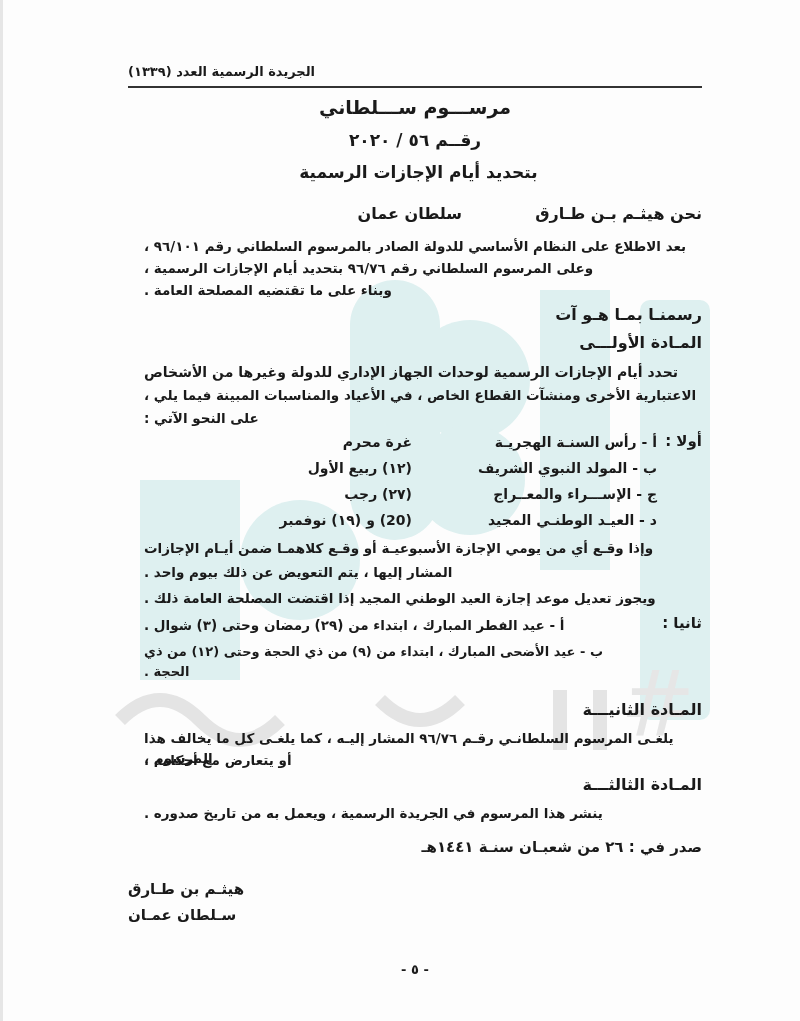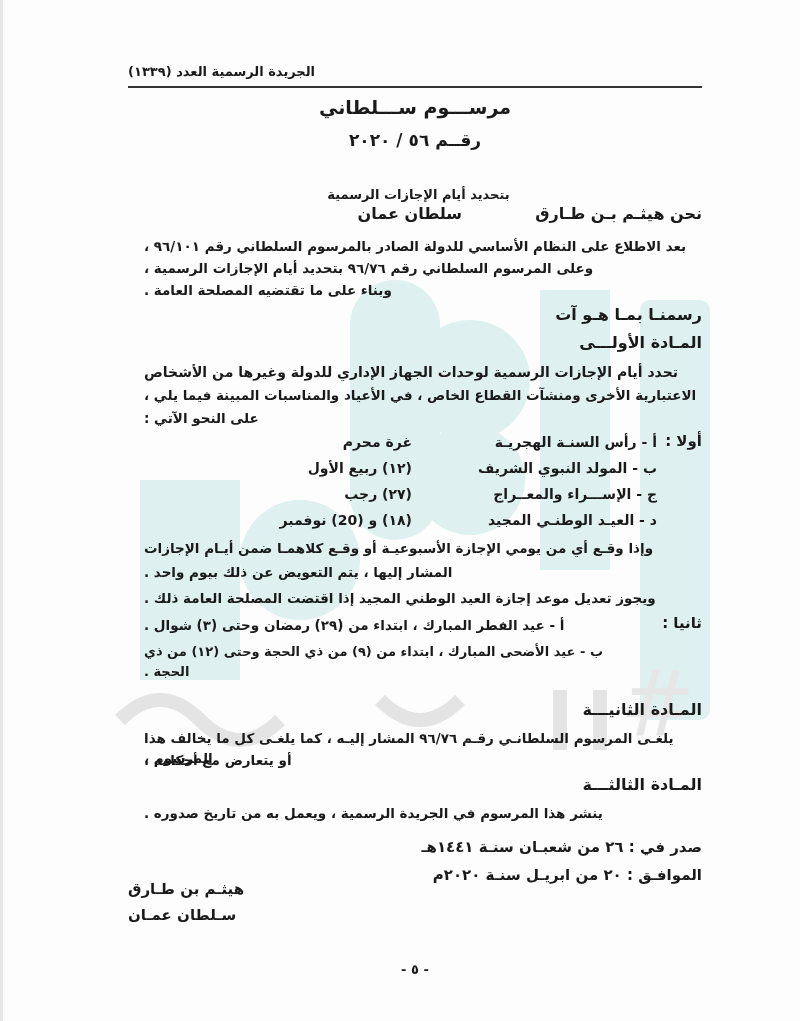--- a/index.html
+++ b/index.html
@@ -8,21 +8,21 @@
       font-family: "DejaVu Sans", sans-serif; color: #1a1a1a;
     }
     .edge { position: absolute; left: 0; top: 0; bottom: 0; width: 3px; background: #e6e6e6; }
     .watermark { position: absolute; inset: 0; pointer-events: none; }
     .page { position: absolute; left: 128px; top: 0; width: 574px; height: 717px; direction: rtl; }
     .hdr { position: absolute; top: 62px; left: 0; right: 0; height: 24px; border-bottom: 2px solid #333; }
     .hdr span { position: absolute; left: 0; top: 2px; font-size: 13px; font-weight: bold; direction: rtl; }
     .c { text-align: center; font-weight: bold; }
     .t1 { position: absolute; top: 96px; left: 0; right: 0; font-size: 19px; }
     .t2 { position: absolute; top: 130px; left: 0; right: 0; font-size: 17px; }
-    .t3 { position: absolute; top: 162px; left: 7px; right: 0; font-size: 13px; margin-top: 25px; }
+    .t3 { position: absolute; top: 162px; left: 7px; right: 0; font-size: 17px; }
     .sov { position: absolute; top: 204px; right: 0; font-size: 16px; font-weight: bold; }
     .sov2 { position: absolute; top: 204px; right: 240px; font-size: 16px; font-weight: bold; }
     .p { position: absolute; right: 0; left: 16px; font-size: 13.5px; font-weight: bold; line-height: 20px; text-align: left; }
     .h { position: absolute; left: 16px; right: 0; font-size: 16px; font-weight: bold; }
     .item { position: absolute; font-size: 14px; font-weight: bold; }
     .val { position: absolute; font-size: 14px; font-weight: bold; }
     .sig { position: absolute; font-size: 15px; font-weight: bold; }
     .pn { position: absolute; top: 962px; left: 0; right: 0; text-align: center; font-size: 13px; font-weight: bold; }
   </style>
 </head>
@@ -72,37 +72,36 @@
   <div class="p" style="top:408px">على النحو الآتي :</div>
 
   <div class="item" style="top:432px;right:0;font-size:15px">أولا :</div>
   <div class="item" style="top:434px;right:45px">أ - رأس السنـة الهجريـة</div>
   <div class="val" style="top:434px;right:290px">غرة محرم</div>
   <div class="item" style="top:460px;right:45px">ب - المولد النبوي الشريف</div>
   <div class="val" style="top:460px;right:290px">(١٢) ربيع الأول</div>
   <div class="item" style="top:486px;right:45px">ج - الإســـراء والمعــراج</div>
   <div class="val" style="top:486px;right:290px">(٢٧) رجب</div>
   <div class="item" style="top:512px;right:45px">د - العيـد الوطنـي المجيد</div>
-  <div class="val" style="top:512px;right:290px">(١٨) و (20) نوفمبر</div>
+  <div class="val" style="top:512px;right:290px">(20) و (١٩) نوفمبر</div>
 
   <div class="p" style="top:538px">وإذا وقـع أي من يومي الإجازة الأسبوعيـة أو وقـع كلاهمـا ضمن أيـام الإجازات</div>
   <div class="p" style="top:562px">المشار إليها ، يتم التعويض عن ذلك بيوم واحد .</div>
   <div class="p" style="top:588px">ويجوز تعديل موعد إجازة العيد الوطني المجيد إذا اقتضت المصلحة العامة ذلك .</div>
 
   <div class="item" style="top:614px;right:0;font-size:15px">ثانيا :</div>
   <div class="p" style="top:615px;right:60px">أ - عيد الفطر المبارك ، ابتداء من (٢٩) رمضان وحتى (٣) شوال .</div>
   <div class="p" style="top:642px;right:60px;font-size:13px">ب - عيد الأضحى المبارك ، ابتداء من (٩) من ذي الحجة وحتى (١٢) من ذي الحجة .</div>
 
   <div class="h" style="top:700px">المـادة الثانيـــة</div>
   <div class="p" style="top:728px">يلغـى المرسوم السلطانـي رقـم ٩٦/٧٦ المشار إليـه ، كما يلغـى كل ما يخالف هذا المرسوم ،</div>
   <div class="p" style="top:750px">أو يتعارض مع أحكامه .</div>
 
   <div class="h" style="top:775px">المـادة الثالثـــة</div>
   <div class="p" style="top:803px">ينشر هذا المرسوم في الجريدة الرسمية ، ويعمل به من تاريخ صدوره .</div>
 
   <div class="sig" style="top:838px;right:0">صدر في : ٢٦ من شعبـان سنـة ١٤٤١هـ</div>
-  <div class="sig" style="top:866px;right:0">الموافـق : ٢٠ من ابريـل سنـة ٢٠٢٠م</div>
 
   <div class="sig" style="top:880px;left:0">هيثـم بن طـارق</div>
   <div class="sig" style="top:906px;left:0">سـلطان عمـان</div>
 
   <div class="pn">- ٥ -</div>
 </div>
 
 </body></html>

